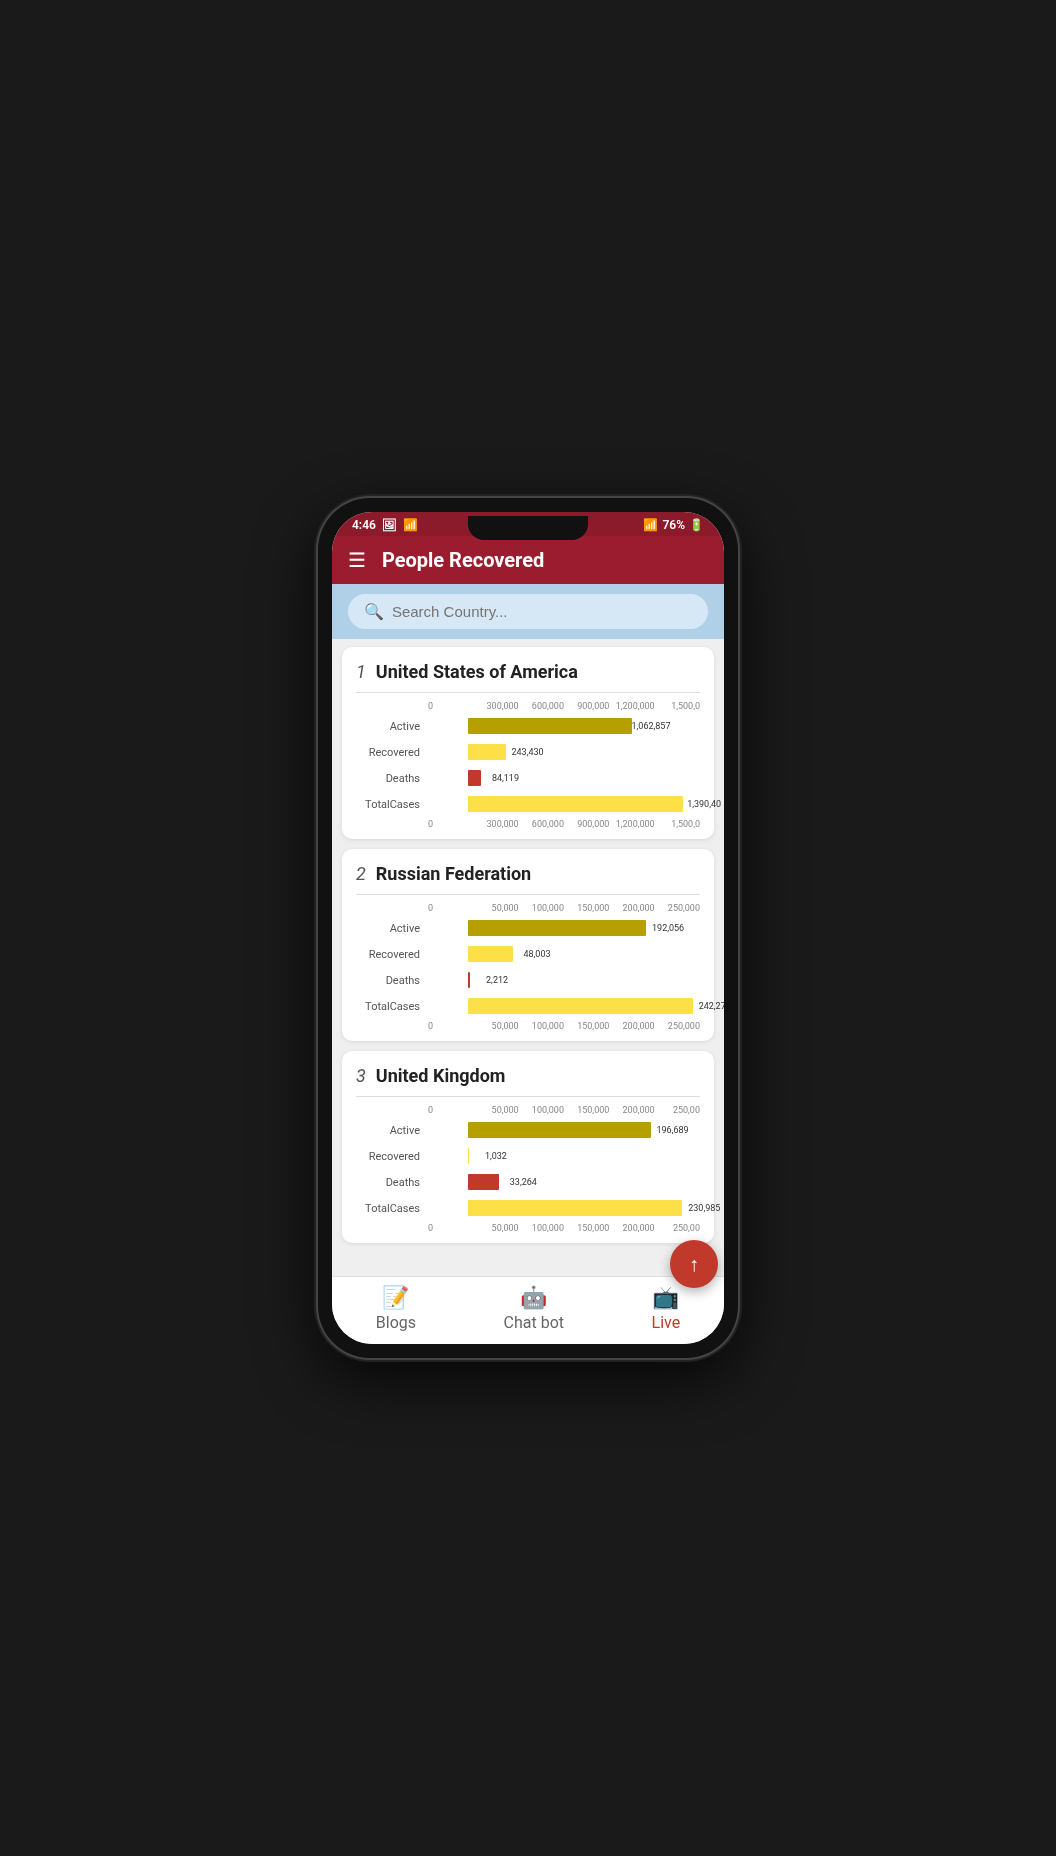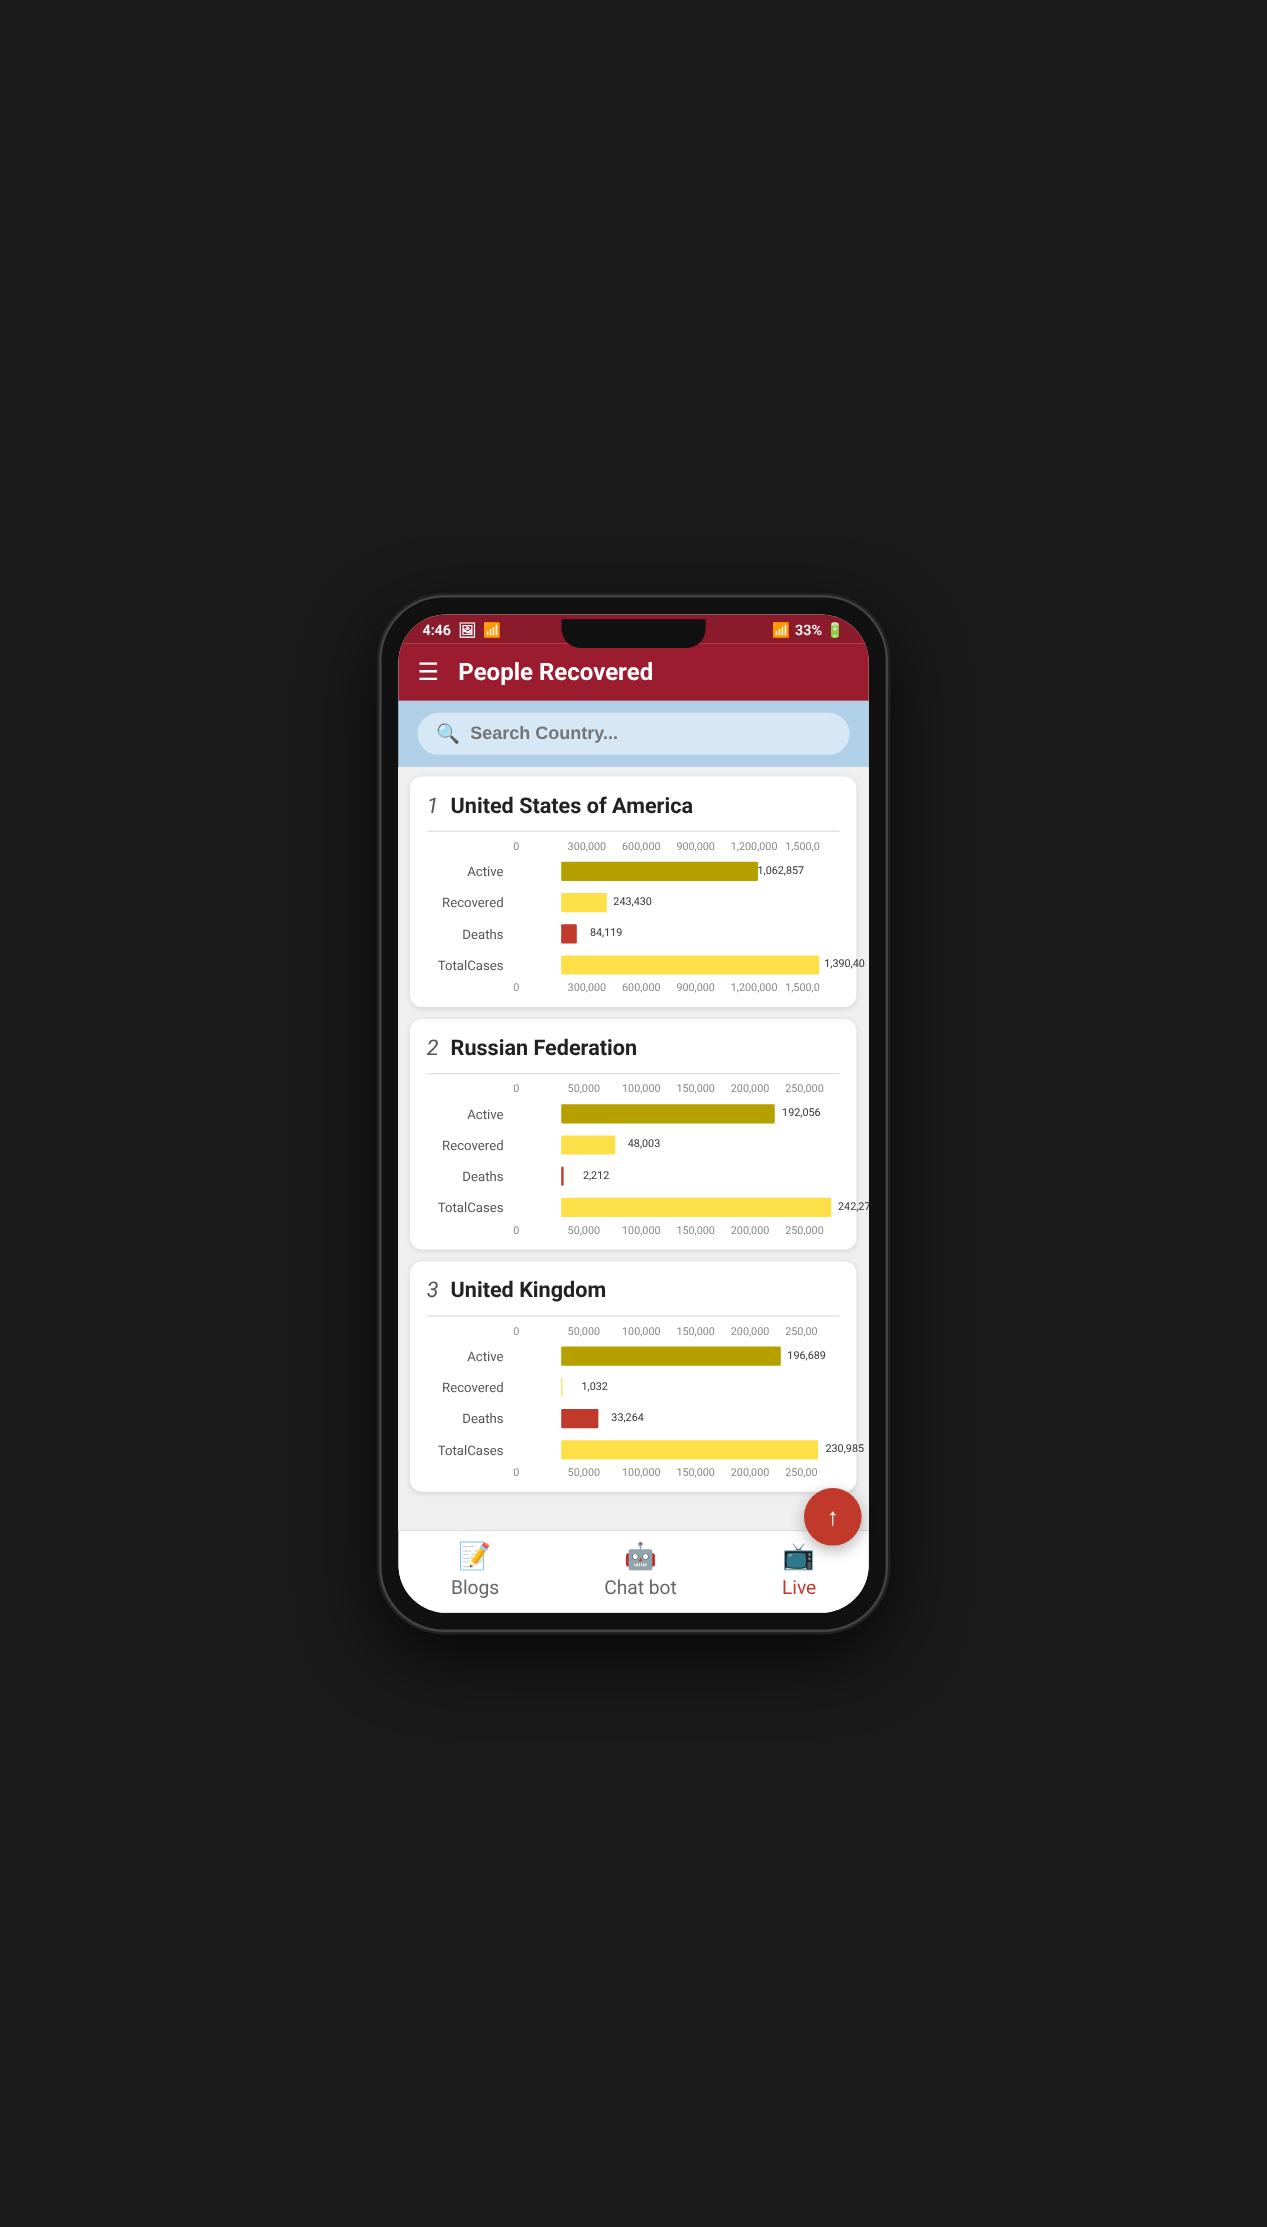--- a/index.html
+++ b/index.html
@@ -81,21 +81,20 @@
       gap: 8px;
     }
     .search-icon { color: #666; font-size: 16px; }
     .search-input {
       border: none;
       background: transparent;
       font-size: 15px;
       color: #888;
       outline: none;
       flex: 1;
-      font-weight: bold;
     }
     
     .content {
       flex: 1;
       overflow-y: auto;
       background: #efefef;
       padding: 8px 10px;
       display: flex;
       flex-direction: column;
       gap: 10px;
@@ -140,21 +139,21 @@
     }
     .chart-axis-bottom {
       display: flex;
       margin-left: 72px;
       margin-top: 4px;
     }
     .axis-label {
       font-size: 9px;
       color: #888;
       flex: 1;
-      text-align: left;
+      text-align: right;
     }
     .axis-label:first-child { text-align: left; }
     .chart-row {
       display: flex;
       align-items: center;
       margin-bottom: 4px;
       height: 22px;
     }
     .chart-label {
       width: 72px;
@@ -238,21 +237,21 @@
   <div class="phone-screen">
 
     <div class="status-bar">
       <div class="status-left">
         <span>4:46</span>
         <span>🖼</span>
         <span>📶</span>
       </div>
       <div class="status-right">
         <span>📶</span>
-        <span>33%</span>
+        <span>76%</span>
         <span>🔋</span>
       </div>
     </div>
 
     <div class="top-nav">
       <span class="hamburger-icon">☰</span>
       <span class="nav-title">People Recovered</span>
     </div>
 
     <div class="search-container">

